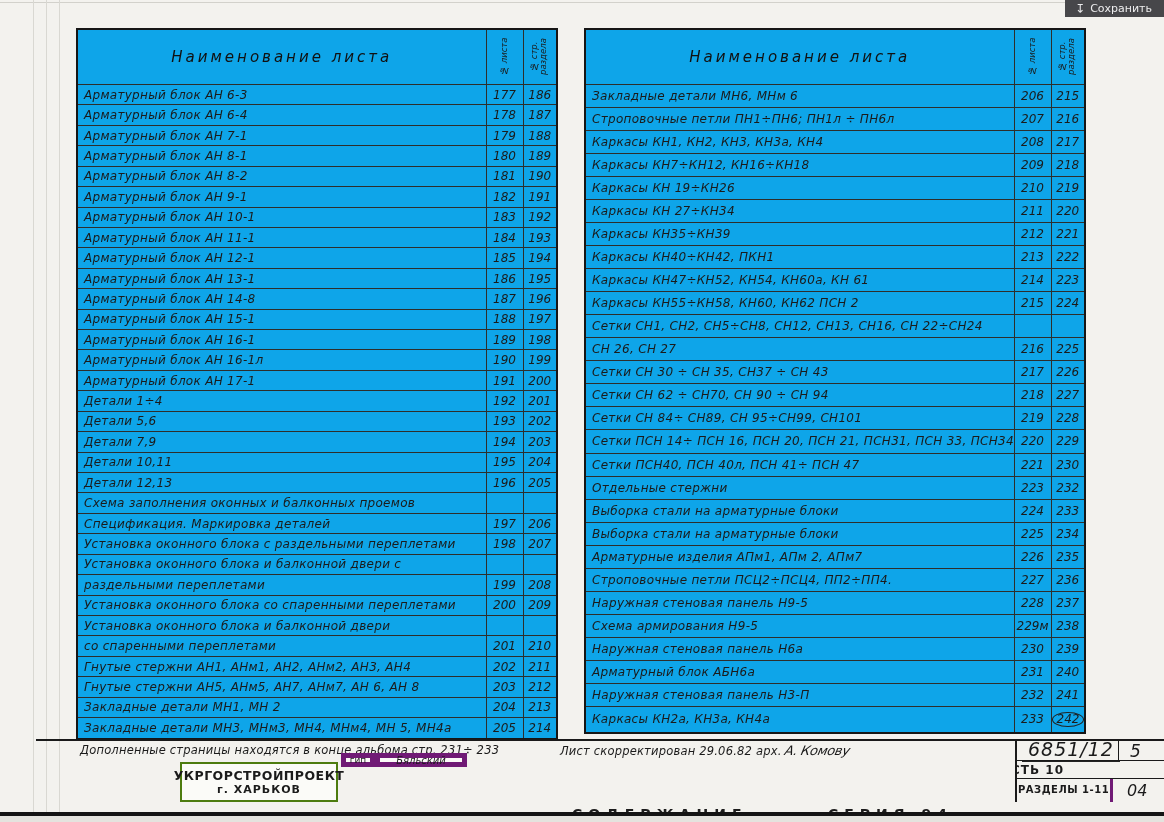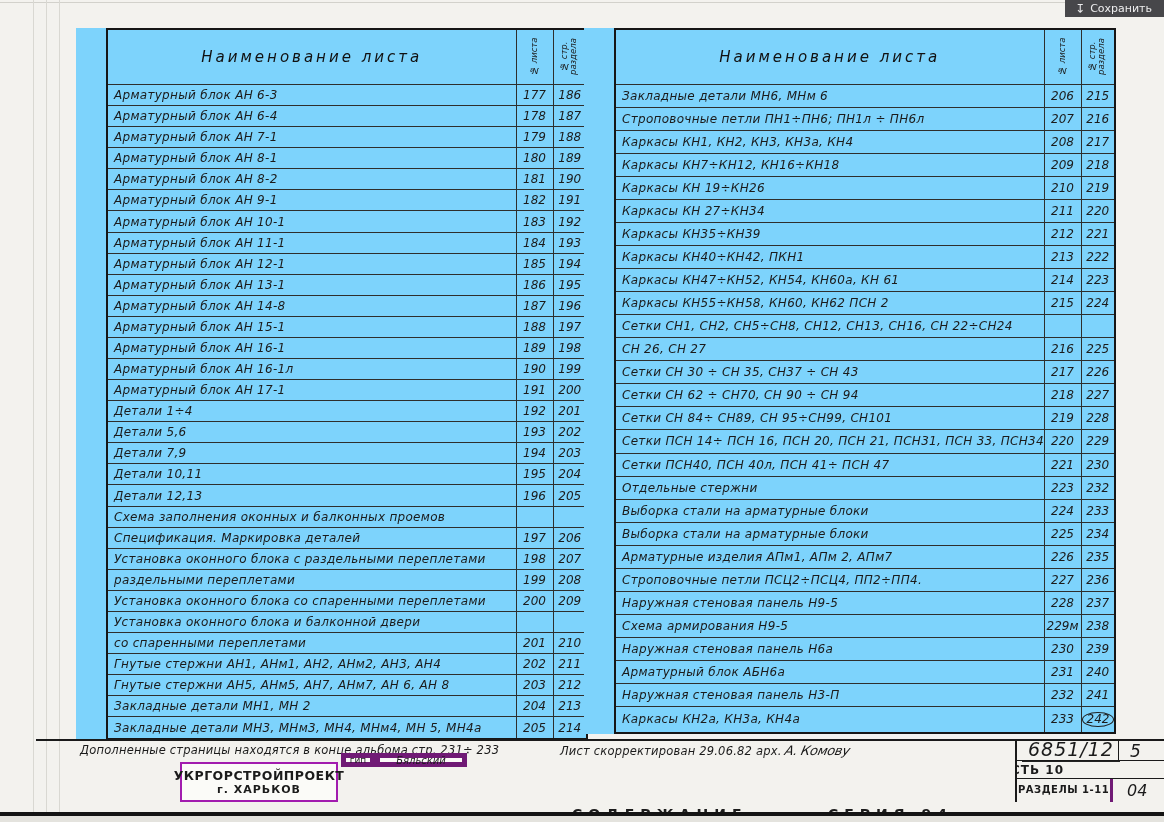--- a/index.html
+++ b/index.html
@@ -9,40 +9,40 @@
   .topline{position:absolute;left:0;right:0;top:2px;height:1px;background:#d2d1cb;}
   .bottombar{position:absolute;left:0;right:0;top:812px;height:4px;background:#141414;}
   .bottomedge{position:absolute;left:0;right:0;top:816px;height:6px;background:#e4e3de;}
 
   
   .savechip{position:absolute;right:0;top:0;height:17px;background:#47474a;color:#ededee;
     display:flex;align-items:center;gap:5px;padding:0 12px 0 10px;font-size:11px;cursor:pointer;}
   .savechip .ic{font-size:12px;line-height:1;}
 
   
-  .tablewrap{position:absolute;background:#7dd3fc;padding-left:30px;}
+  .tablewrap{position:absolute;background:#0ea5e9;}
   table.toc{border-collapse:collapse;table-layout:fixed;width:100%;height:100%;
     border:2px solid #161616;font-style:italic;}
   table.toc th,table.toc td{border:1px solid #2e2e2c;overflow:hidden;white-space:nowrap;}
   table.toc th{font-weight:normal;height:52px;}
   th.name-h{font-size:15px;letter-spacing:3px;color:#111;}
   .vert{writing-mode:vertical-rl;transform:rotate(180deg);font-size:8.5px;line-height:1.1;
     margin:0 auto;letter-spacing:0;white-space:normal;height:46px;}
   td.c-name{text-align:left;padding:0 3px 0 6px;font-size:12px;letter-spacing:.3px;}
   td.c-num{text-align:center;font-size:12px;padding:0;}
   .circled{display:inline-block;border:1.5px solid #222;border-radius:50%;padding:0 4px;line-height:1.15;}
 
   
   .hline{position:absolute;background:#1a1a1a;}
   .vline{position:absolute;background:#1a1a1a;}
   .note{position:absolute;font-style:italic;font-size:11.5px;letter-spacing:.2px;}
   .sig{display:inline-block;transform:skewX(-12deg);letter-spacing:-.3px;font-size:13px;}
   .docnum{position:absolute;font-style:italic;font-size:19px;letter-spacing:1px;border-bottom:1px solid #222;padding:0 6px 1px 6px;}
   .docpage{position:absolute;font-style:italic;font-size:17px;}
-  .stampbox{position:absolute;border:2px solid #a21caf;background:#fbfbf8;box-sizing:border-box;
+  .stampbox{position:absolute;border:2px solid #4d7c0f;background:#fbfbf8;box-sizing:border-box;
     display:flex;flex-direction:column;align-items:center;justify-content:center;}
   .smallbox{position:absolute;border:5px solid #701a75;background:#fbfbf8;box-sizing:border-box;
     display:flex;align-items:center;justify-content:center;font-size:9px;}
   .orgname{font-weight:bold;font-size:12.5px;letter-spacing:.5px;}
   .orgcity{font-weight:bold;font-size:11px;letter-spacing:1px;}
   .bigtitle{position:absolute;font-weight:bold;font-size:14px;letter-spacing:6px;margin-top:32px;}
   .part{position:absolute;overflow:hidden;font-weight:bold;font-size:12px;letter-spacing:1px;}
   .part span{display:inline-block;margin-left:-26px;}
   .sheetlbl{position:absolute;font-weight:bold;font-size:9px;letter-spacing:2px;}
   .sections{position:absolute;font-weight:bold;font-size:10px;letter-spacing:.5px;}
@@ -192,20 +192,25 @@
             <td class="c-name">Спецификация. Маркировка деталей</td>
             <td class="c-num">197</td>
             <td class="c-num">206</td>
           </tr>
           <tr>
             <td class="c-name">Установка оконного блока с раздельными переплетами</td>
             <td class="c-num">198</td>
             <td class="c-num">207</td>
           </tr>
           <tr>
+            <td class="c-name">Установка оконного блока и балконной двери с</td>
+            <td class="c-num"></td>
+            <td class="c-num"></td>
+          </tr>
+          <tr>
             <td class="c-name">раздельными переплетами</td>
             <td class="c-num">199</td>
             <td class="c-num">208</td>
           </tr>
           <tr>
             <td class="c-name">Установка оконного блока со спаренными переплетами</td>
             <td class="c-num">200</td>
             <td class="c-num">209</td>
           </tr>
           <tr>

